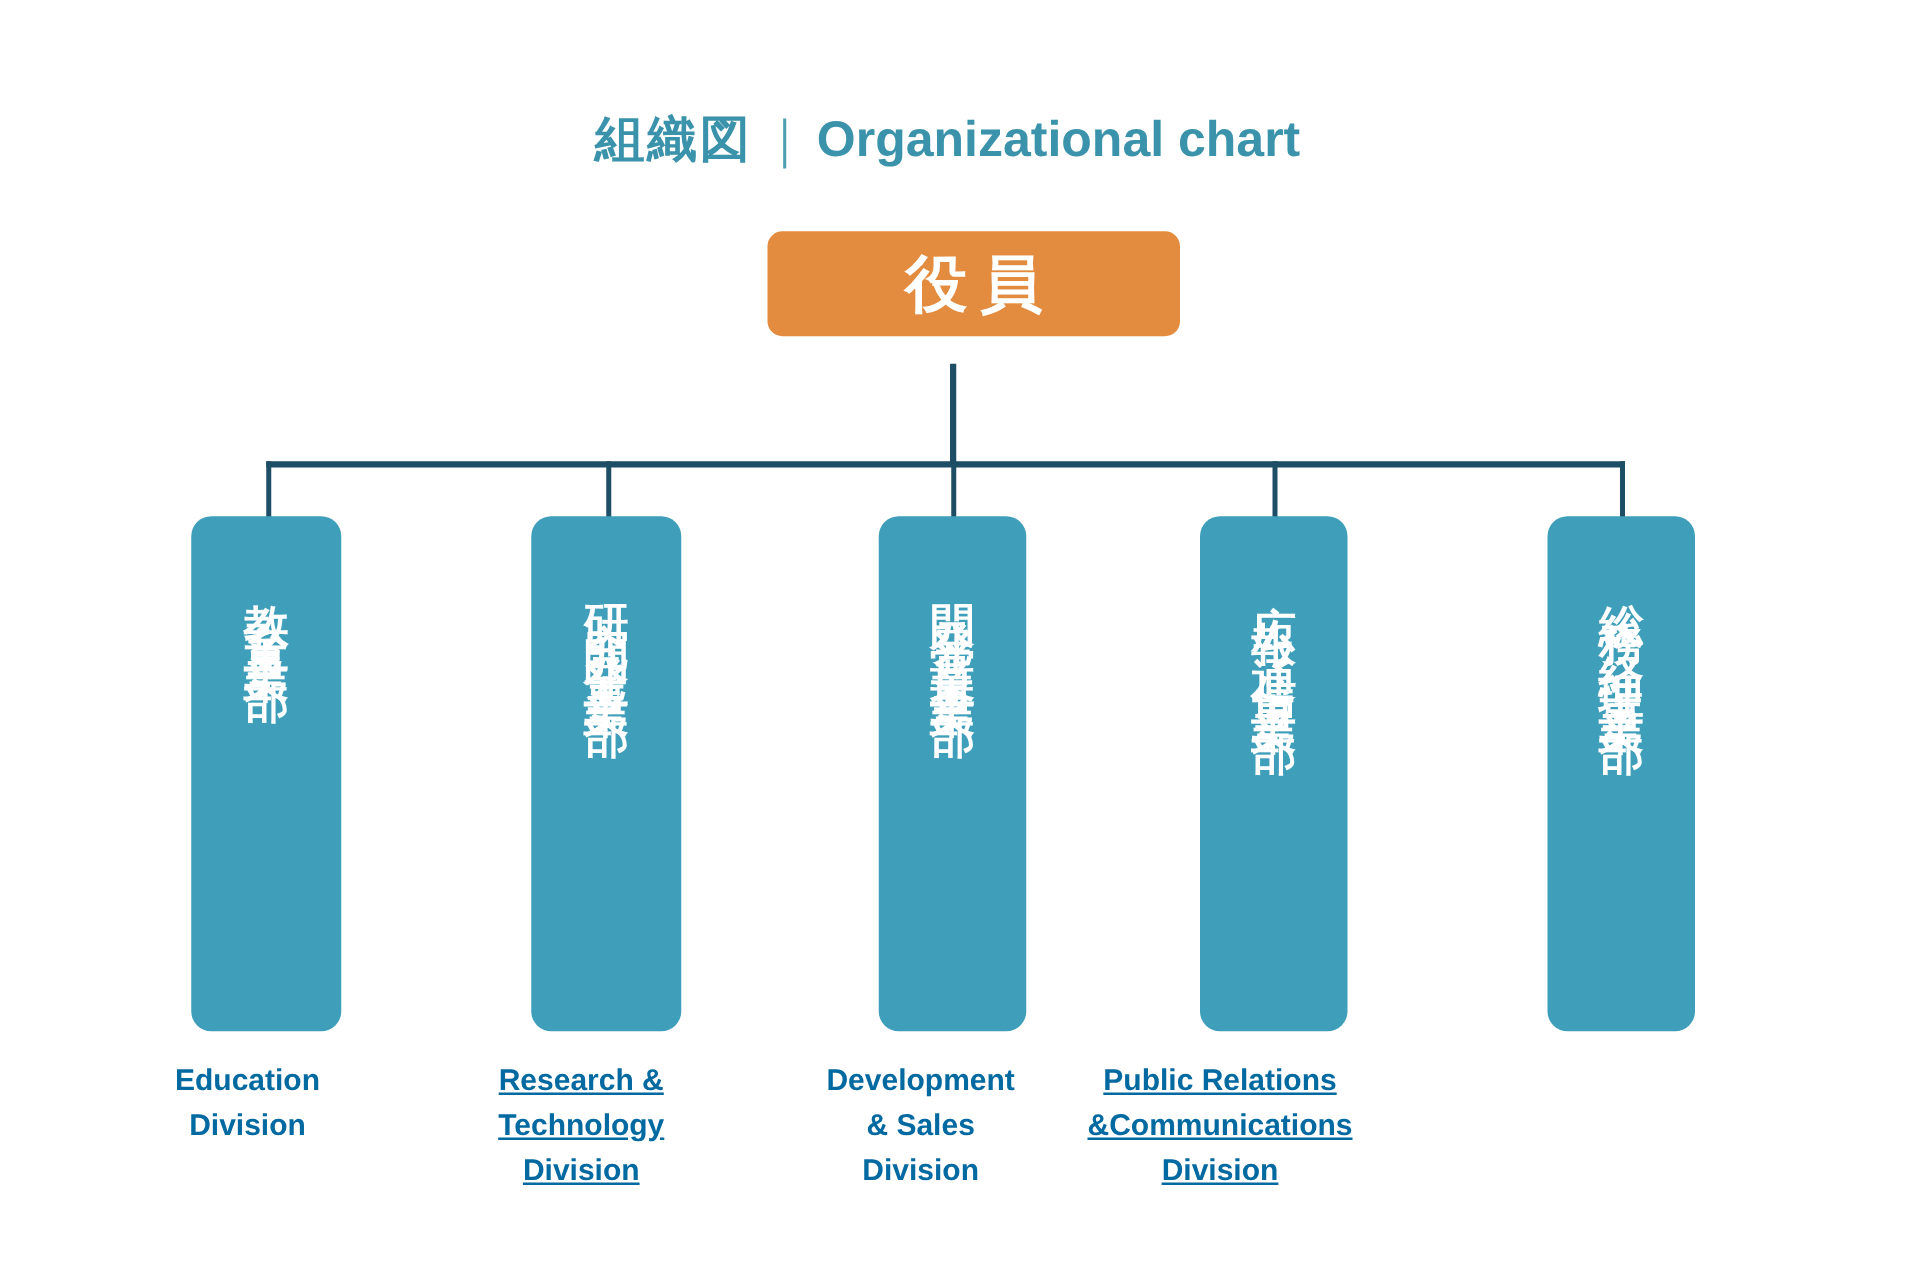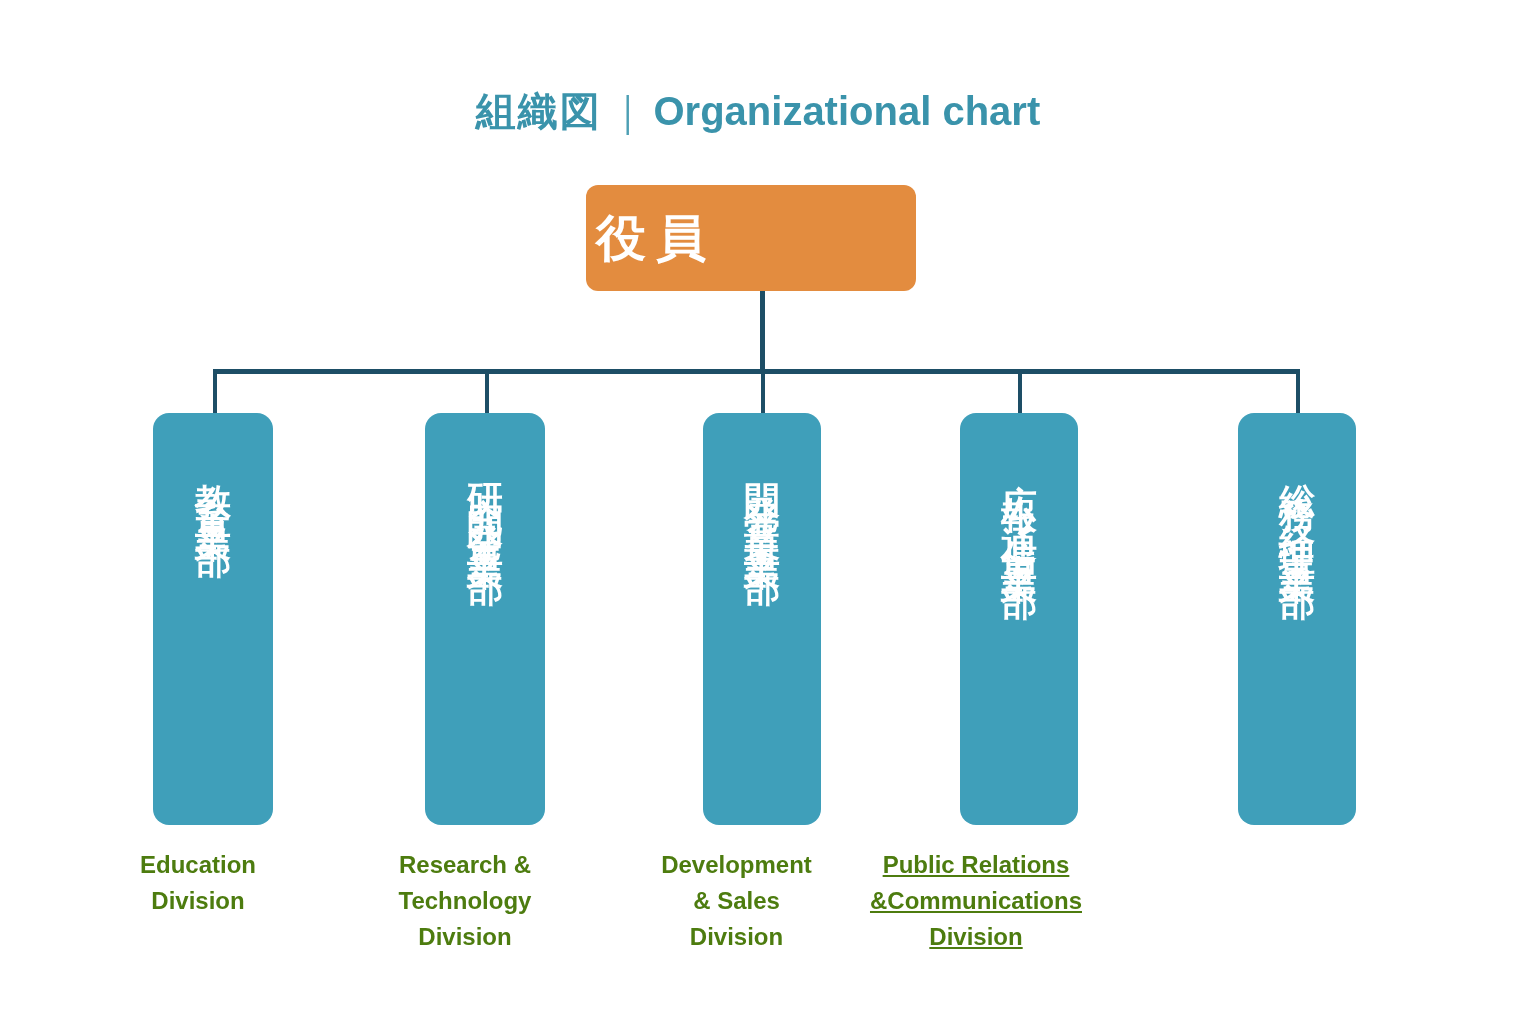--- a/index.html
+++ b/index.html
@@ -36,26 +36,27 @@
     display:inline-block;
     padding:0 6px;
     font-weight:400;
     color:#4d9fb4;
   }
   #chart-title .en { letter-spacing:0px; }
 
   
   #root-node {
     position:absolute;
-    left:586px; top:185px;
-    width:330px; height:106px;
+    left:614px; top:185px;
+    width:330px; height:84px;
     background:#e38c3f;
     border-radius:12px;
     display:flex;
     align-items:center;
+    justify-content:center;
   }
   #root-node .root-label {
     font-size:50px;
     font-weight:bold;
     color:#ffffff;
     letter-spacing:10px;
     text-indent:10px;
   }
 
   
@@ -102,21 +103,21 @@
     line-height:1;
     -webkit-font-feature-settings:"vert";
     font-feature-settings:"vert";
   }
 
   .dept-caption {
     margin-top:22px;
     text-align:center;
     font-size:24px;
     font-weight:bold;
-    color:#4d7c0f;
+    color:#0369a1;
     line-height:1.5;
     white-space:pre-line;
   }
 </style>
 </head>
 <body>
 
 <div id="stage">
 
   <div id="chart-title">
@@ -140,21 +141,21 @@
       <span class="jp-vertical">教育事業部</span>
     </div>
     <div class="dept-caption" style="width:180px; margin-left:-30px;">Education
 Division</div>
   </div>
 
   <div class="dept-col" style="left:425px; width:120px;">
     <div class="dept-box" style="width:120px; height:412px;">
       <span class="jp-vertical">研究開発事業部</span>
     </div>
-    <div class="dept-caption" style="width:200px; margin-left:-40px;">Research &amp;
+    <div class="dept-caption" style="width:200px; margin-left:-40px;text-decoration:underline;">Research &amp;
 Technology
 Division</div>
   </div>
 
   <div class="dept-col" style="left:703px; width:118px;">
     <div class="dept-box" style="width:118px; height:412px;">
       <span class="jp-vertical">開発営業事業部</span>
     </div>
     <div class="dept-caption" style="width:220px; margin-left:-51px;">Development
 &amp; Sales

